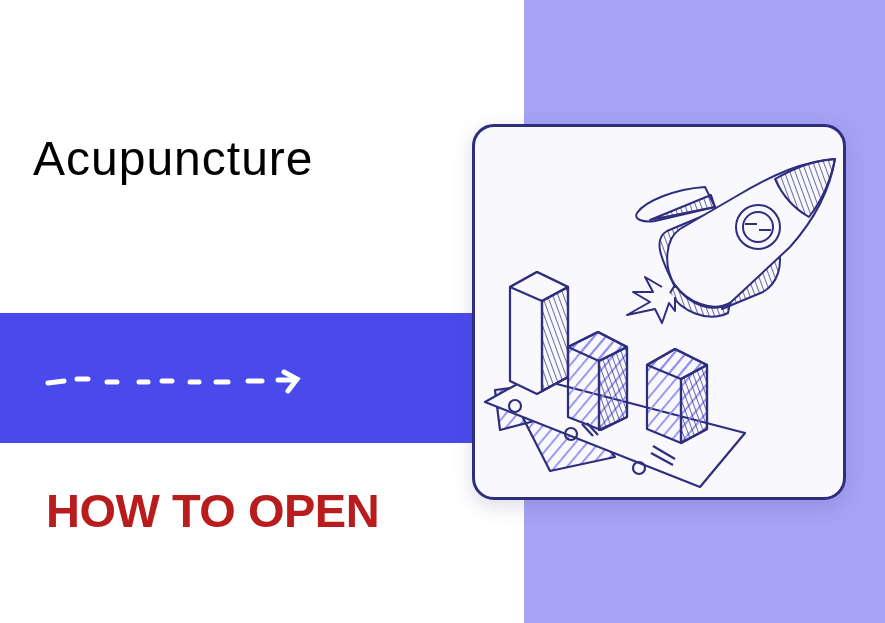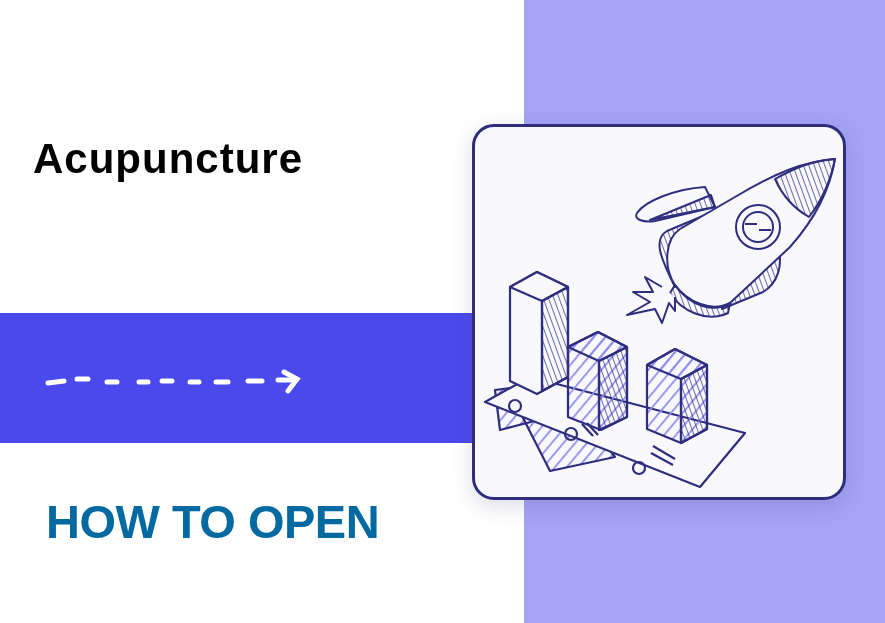--- a/index.html
+++ b/index.html
@@ -1,20 +1,20 @@
 <!DOCTYPE html>
 <html><head>
 <meta charset="utf-8">
 <style>
   html,body{margin:0;padding:0;}
   body{width:885px;height:623px;position:relative;overflow:hidden;background:#ffffff;font-family:"Liberation Sans","DejaVu Sans",sans-serif;}
   .purple-panel{position:absolute;left:524px;top:0;width:361px;height:623px;background:#a5a3f4;}
   .blue-band{position:absolute;left:0;top:313px;width:478px;height:130px;background:#4a4aec;}
-  .title{position:absolute;left:33px;top:124px;font-size:42px;font-weight:700;color:#000000;letter-spacing:1px;line-height:70px;}
-  .subtitle{position:absolute;left:46px;top:491px;font-size:47px;font-weight:700;color:#0369a1;line-height:62px;letter-spacing:-0.5px;}
+  .title{position:absolute;left:33px;top:124px;font-size:48px;font-weight:400;color:#000000;letter-spacing:1px;line-height:70px;}
+  .subtitle{position:absolute;left:46px;top:480px;font-size:47px;font-weight:700;color:#b91c1c;line-height:62px;letter-spacing:-0.5px;}
   .arrow{position:absolute;left:44px;top:365px;width:262px;height:32px;}
   .card{position:absolute;left:472px;top:124px;width:368px;height:370px;background:#f8f8fd;border:3px solid #2e2d7e;border-radius:22px;box-shadow:0 6px 20px rgba(60,60,120,0.18);overflow:hidden;}
   .card svg{position:absolute;left:0;top:0;}
 </style>
 </head>
 <body>
 
 <div class="purple-panel"></div>
 <div class="blue-band">
 </div>

